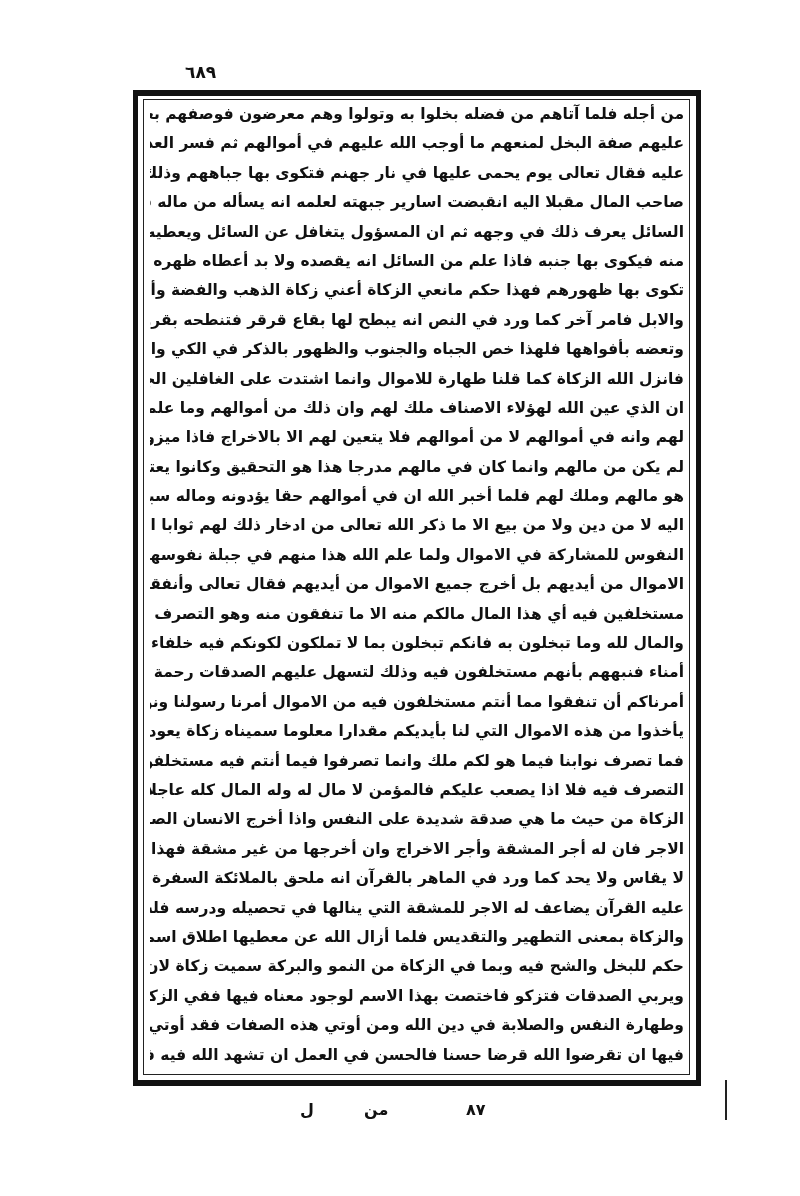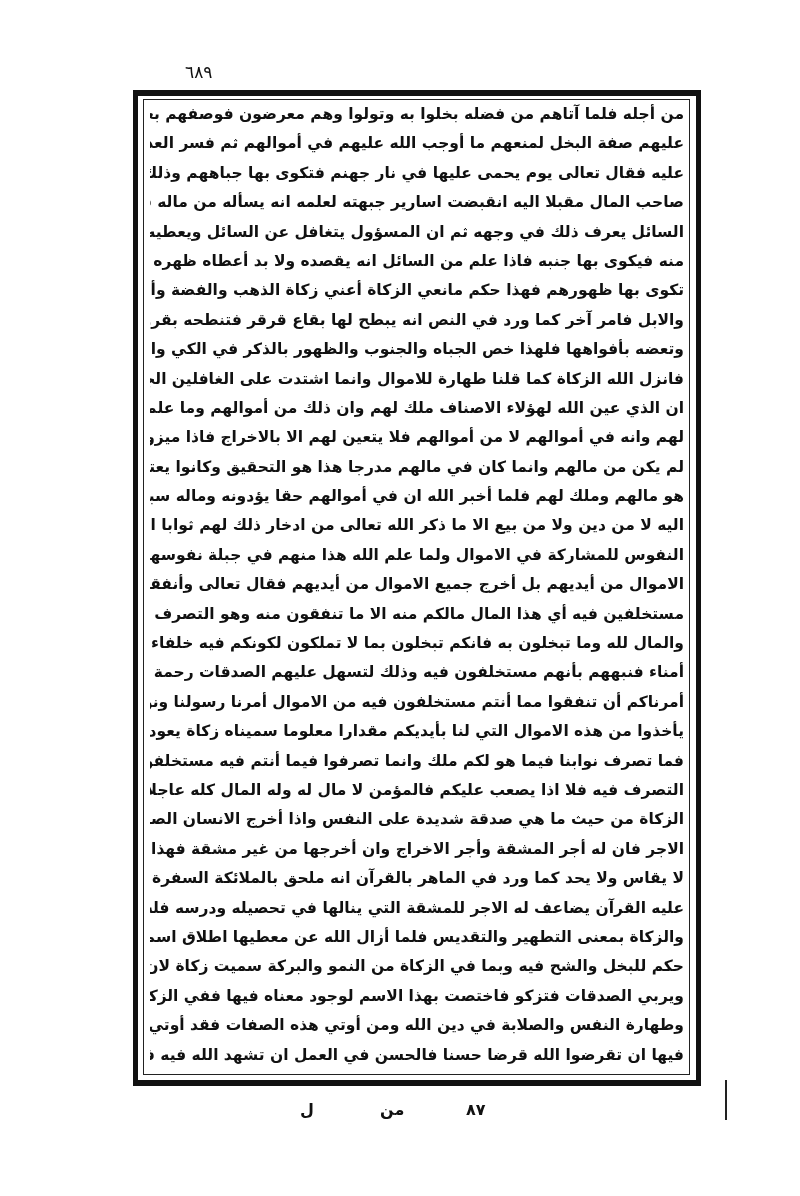--- a/index.html
+++ b/index.html
@@ -1,34 +1,34 @@
 <!DOCTYPE html>
 <html><head>
 <meta charset="utf-8">
 <style>
   html, body { margin:0; padding:0; background:#ffffff; }
   body { width:800px; height:1196px; position:relative; overflow:hidden;
          font-family:"DejaVu Sans", sans-serif; color:#111; }
-  .page-number { position:absolute; left:185px; top:62px; font-size:17px; font-weight:normal;
+  .page-number { position:absolute; left:185px; top:62px; font-size:17px; font-weight:bold;
                  direction:rtl; letter-spacing:1px; }
   .frame-outer { position:absolute; left:133px; top:90px; width:568px; height:996px;
                  border:5px solid #111; box-sizing:border-box;
                  border-top-width:6px; border-bottom-width:6px; }
   .frame-inner { position:absolute; left:143px; top:99px; width:547px; height:976px;
                  border:1.5px solid #222; box-sizing:border-box; }
   .text-block { position:absolute; left:150px; top:100px; width:534px;
                 direction:rtl; unicode-bidi:embed; }
   .text-line { height:32.4px; line-height:32.4px; font-size:15.5px; font-weight:bold;
                white-space:nowrap; overflow:hidden; text-align:justify;
                text-align-last:justify; font-family:"DejaVu Sans", sans-serif; }
   .footer { position:absolute; top:1100px; left:0; width:800px; height:30px;
             direction:rtl; font-weight:bold; font-size:16px; }
   .footer span { position:absolute; top:0; }
   .footer-num { left:460px;margin-left:6px; }
-  .footer-of { left:380px; }
+  .footer-of { left:364px; }
   .footer-vol { left:300px; }
   .margin-rule { position:absolute; left:725px; top:1080px; width:2px; height:40px;
                  background:#222; }
 </style>
 </head>
 <body>
 
 <div class="page-number">٦٨٩</div>
 
 <div class="frame-outer"></div>

